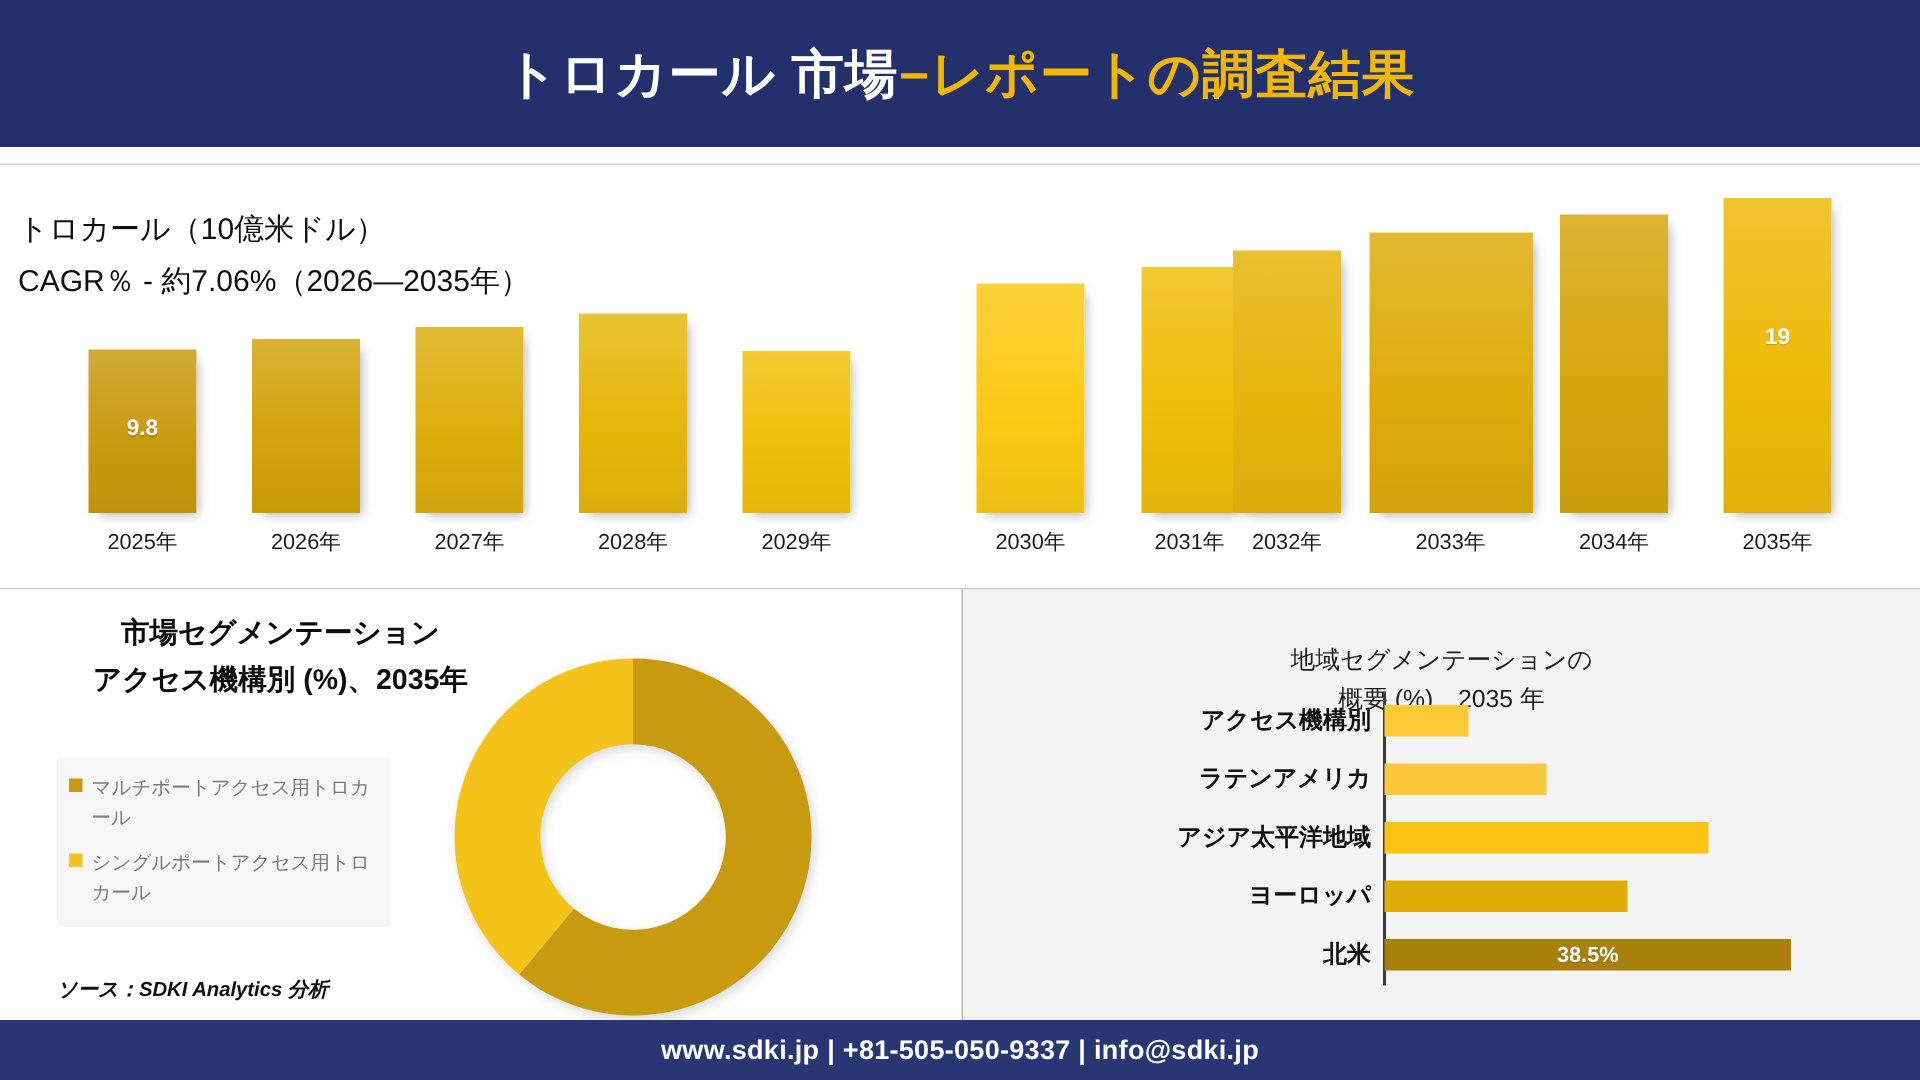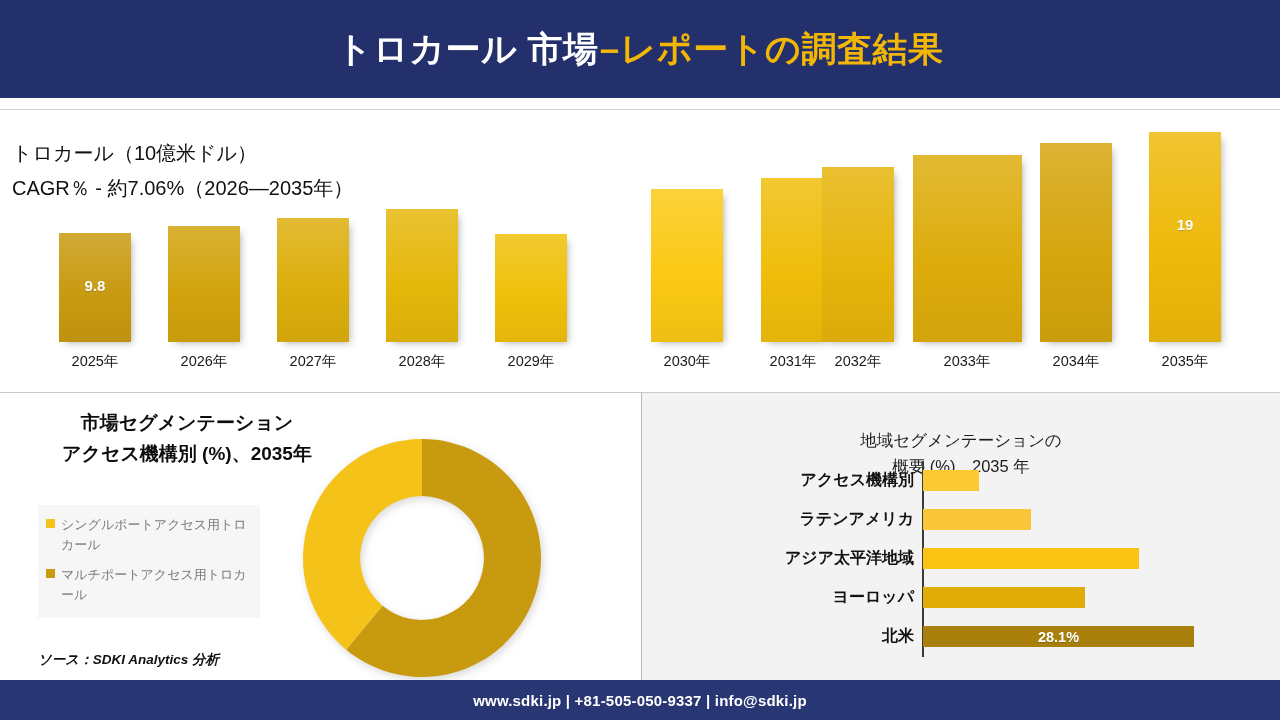--- a/index.html
+++ b/index.html
@@ -257,21 +257,21 @@
     left: 0; top: 680px;
     width: 1280px;
     height: 40px;
     background: #283673;
     display: flex;
     align-items: center;
     justify-content: center;
   }
   #footer-text {
     color: #ffffff;
-    font-size: 15px;
+    font-size: 18px;
     font-weight: bold;
     letter-spacing: 0.2px;
     white-space: nowrap;
   }
 </style>
 </head>
 <body>
 
 <div id="page">
 
@@ -355,26 +355,26 @@
 
   <div id="segmentation-panel">
 
     <div id="segmentation-title">
       <div>市場セグメンテーション</div>
       <div>アクセス機構別 (%)、2035年</div>
     </div>
 
     <div id="segmentation-legend">
         <div class="legend-row">
+          <span class="legend-swatch" style="background: rgb(200, 154, 16);"></span>
+          <span class="legend-text">マルチポートアクセス用トロカール</span>
+        </div>
+        <div class="legend-row">
           <span class="legend-swatch" style="background: rgb(245, 194, 26);"></span>
           <span class="legend-text">シングルポートアクセス用トロカール</span>
-        </div>
-        <div class="legend-row">
-          <span class="legend-swatch" style="background: rgb(200, 154, 16);"></span>
-          <span class="legend-text">マルチポートアクセス用トロカール</span>
         </div>
       </div>
 
     <div id="donut-wrap">
       <svg id="donut-svg" width="240" height="240" viewBox="0 0 240 240">
           <path d="M 120.00000000000001 1 A 119 119 0 1 1 44.14654521990596 211.69107589031893 L 80.5562035143511 167.67935946296586 A 61.88 61.88 0 1 0 120 58.12 Z" fill="#c89a10"></path>
           <path d="M 44.14654521990596 211.69107589031893 A 119 119 0 0 1 119.99999999999997 1 L 119.99999999999999 58.12 A 61.88 61.88 0 0 0 80.5562035143511 167.67935946296586 Z" fill="#f5c21a"></path>
         </svg>
     </div>
 
@@ -402,21 +402,21 @@
           <div class="region-name">ヨーロッパ</div>
           <div class="region-bar" style="width: 162px; background: rgb(224, 173, 8);"></div>
         </div>
         <div class="region-row" style="top: 78px;">
           <div class="region-name">アジア太平洋地域</div>
           <div class="region-bar" style="width: 216px; background: rgb(251, 195, 19);"></div>
         </div>
         <div class="region-row" style="top: 156px;">
           <div class="region-name">北米</div>
           <div class="region-bar" style="width: 271px; background: rgb(168, 128, 11);">
-            <span class="region-value">28.1%</span>
+            <span class="region-value">38.5%</span>
           </div>
         </div>
       </div>
   </div>
 
   <div id="footer-band">
     <span id="footer-text">www.sdki.jp | +81-505-050-9337 | info@sdki.jp</span>
   </div>
 
 </div>

